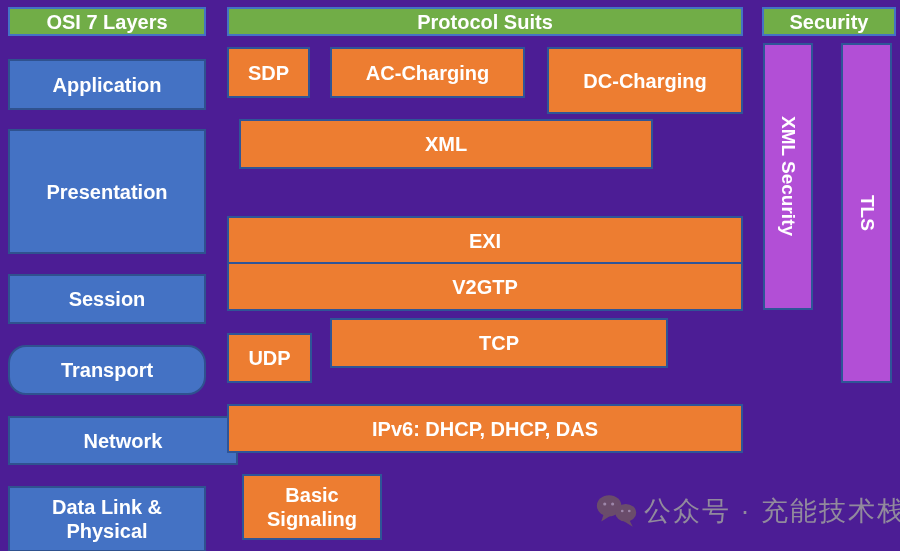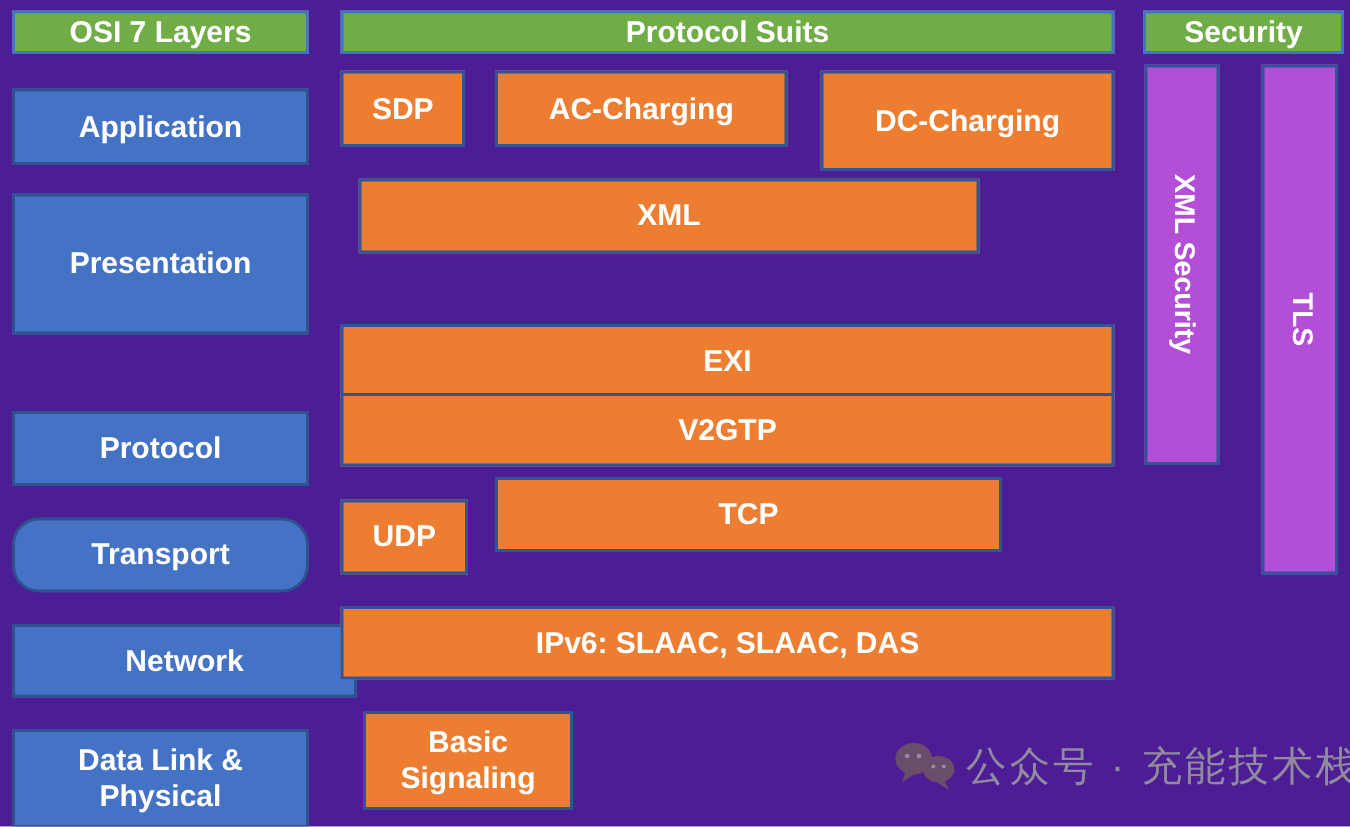--- a/index.html
+++ b/index.html
@@ -74,39 +74,39 @@
 </head>
 <body>
 
 <div class="canvas">
 
   <div class="box green" style="left:8px;top:7px;width:198px;height:29px;">OSI 7 Layers</div>
   <div class="box green" style="left:227px;top:7px;width:516px;height:29px;">Protocol Suits</div>
   <div class="box green" style="left:762px;top:7px;width:134px;height:29px;">Security</div>
 
   <div class="box blue" style="left:8px;top:47px;width:198px;height:51px;">Application</div>
-  <div class="box blue" style="left:8px;top:117px;width:198px;height:94px;">Presentation</div>
-  <div class="box blue" style="left:8px;top:262px;width:198px;height:50px;">Protocol</div>
+  <div class="box blue" style="left:8px;top:117px;width:198px;height:125px;">Presentation</div>
+  <div class="box blue" style="left:8px;top:262px;width:198px;height:50px;">Session</div>
   <div class="box blue" style="left:8px;top:333px;width:198px;height:50px;border-radius:18px;">Transport</div>
   <div class="box blue" style="left:8px;top:404px;width:230px;height:49px;">Network</div>
   <div class="box blue" style="left:8px;top:474px;width:198px;height:66px;padding:0 18px;">Data Link &amp; Physical</div>
 
   <div class="box orange" style="left:227px;top:47px;width:83px;height:51px;">SDP</div>
   <div class="box orange" style="left:330px;top:47px;width:195px;height:51px;">AC-Charging</div>
   <div class="box orange" style="left:547px;top:47px;width:196px;height:67px;">DC-Charging</div>
 
   <div class="box orange" style="left:227px;top:119px;width:414px;height:50px;margin-left:12px;">XML</div>
   <div class="box orange" style="left:227px;top:190px;width:516px;height:50px;margin-top:26px;">EXI</div>
 
   <div class="box orange" style="left:227px;top:262px;width:516px;height:49px;">V2GTP</div>
 
   <div class="box orange" style="left:227px;top:333px;width:85px;height:50px;">UDP</div>
   <div class="box orange" style="left:330px;top:318px;width:338px;height:50px;">TCP</div>
 
-  <div class="box orange" style="left:227px;top:404px;width:516px;height:49px;">IPv6: SLAAC, SLAAC, DAS</div>
+  <div class="box orange" style="left:227px;top:404px;width:516px;height:49px;">IPv6: DHCP, DHCP, DAS</div>
 
   <div class="box orange" style="left:242px;top:474px;width:140px;height:66px;padding:0 14px;">Basic Signaling</div>
 
   <div class="box purple vertical" style="left:763px;top:43px;width:50px;height:267px;">XML Security</div>
   <div class="box purple vertical" style="left:841px;top:43px;width:51px;height:340px;">TLS</div>
 
   <div class="watermark">
     <svg class="watermark-icon" width="42" height="38" viewBox="0 0 48 42" aria-hidden="true">
       <g fill="#7a6358">
         <ellipse cx="15" cy="15" rx="14" ry="12"></ellipse>

